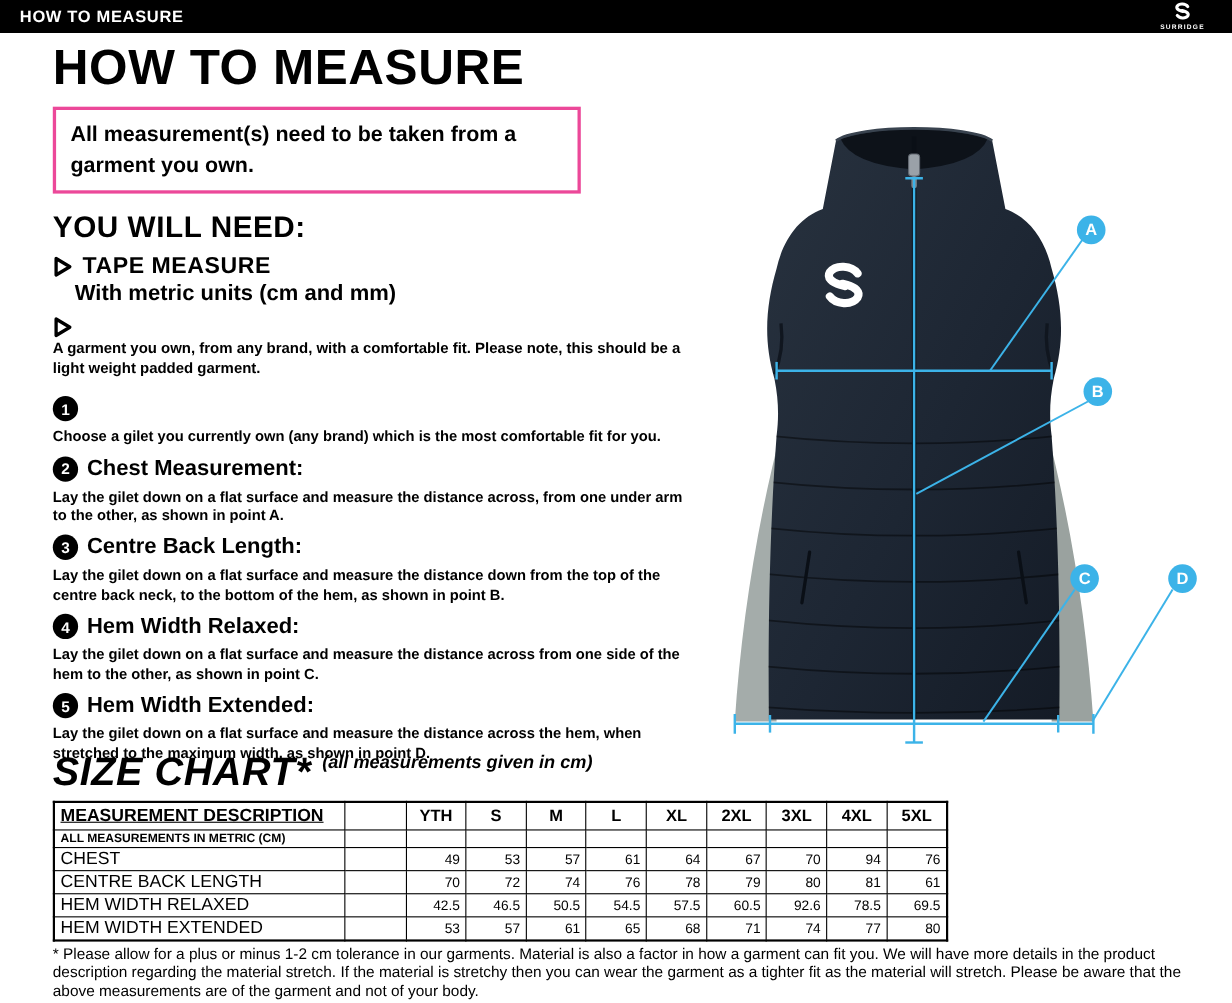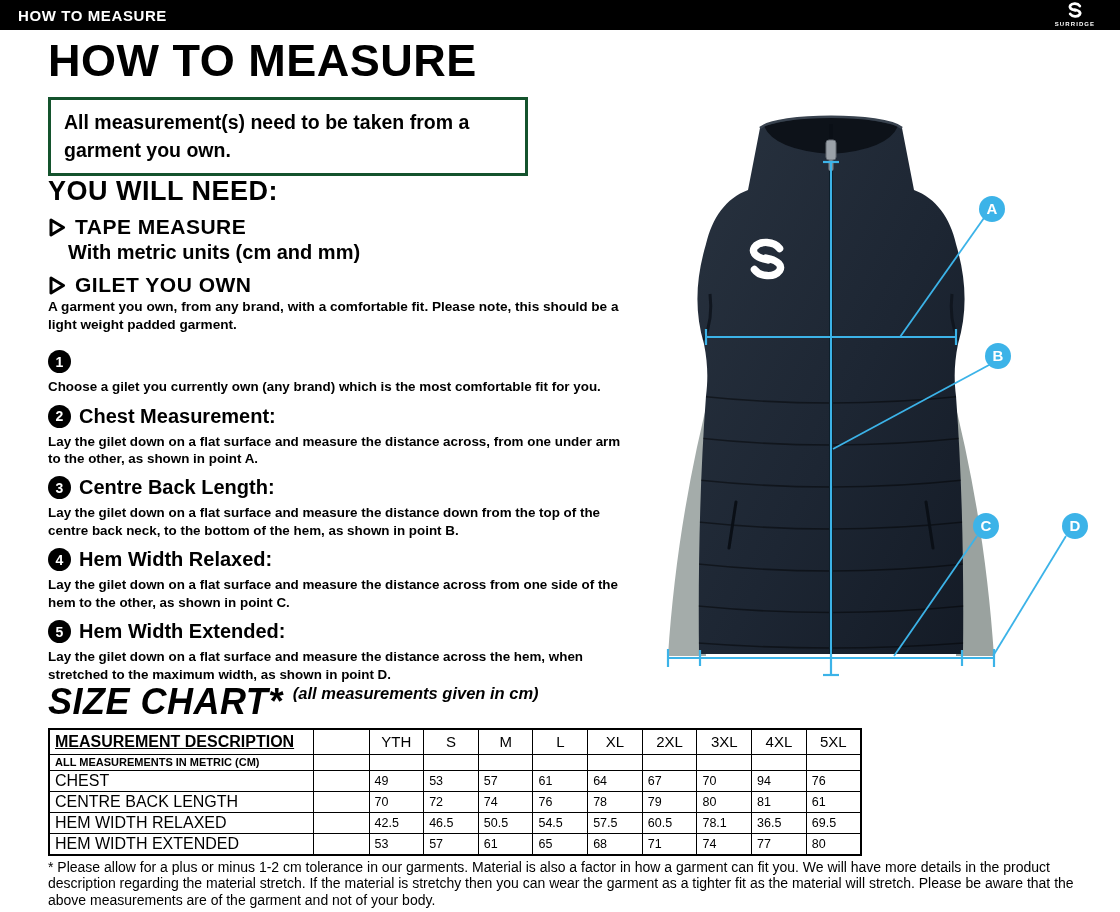--- a/index.html
+++ b/index.html
@@ -8,23 +8,23 @@
 
   
   .topbar { position:absolute; top:0; left:0; width:1120px; height:30px; background:#000;
     display:flex; align-items:center; }
   .topbar-title { color:#fff; font-size:15px; font-weight:bold; letter-spacing:.6px; margin-left:18px; }
   .topbar-logo { position:absolute; right:16px; top:1px; }
 
   
   .main-left { position:absolute; left:48px; top:38px; width:590px; }
   .h1 { font-size:45px; font-weight:bold; letter-spacing:.5px; line-height:1; }
-  .notice-box { margin-top:14px; width:480px; border:3px solid #14532d; padding:9px 13px;
+  .notice-box { margin-top:14px; width:480px; border:3px solid #ec4899; padding:9px 13px;
     font-size:19.5px; font-weight:bold; line-height:1.42; }
-  .ywn-heading { margin-top:0; font-size:27px; font-weight:bold; letter-spacing:.5px; }
+  .ywn-heading { margin-top:15px; font-size:27px; font-weight:bold; letter-spacing:.5px; }
   .need-item { margin-top:8px; }
   .need-item-head { display:flex; align-items:center; gap:9px; }
   .need-item-title { font-size:21px; font-weight:bold; letter-spacing:.5px; }
   .need-item-desc { font-size:20px; font-weight:bold; margin-top:1px; margin-left:20px; line-height:1.25; }
   .need-item-desc.wide { margin-left:0; width:575px; font-size:13.6px; line-height:1.28; }
 
   .steps { margin-top:17px; }
   .step { margin-bottom:9px; }
   .step-head { display:flex; align-items:center; gap:8px; }
   .step-badge { width:23px; height:23px; border-radius:50%; background:#000; color:#fff;
@@ -35,24 +35,24 @@
   
   .size-chart { position:absolute; left:48px; top:684px; width:1065px; }
   .sc-head-row { display:flex; align-items:flex-start; gap:10px;font-style:italic; }
   .sc-title { font-size:36px; font-weight:bold; letter-spacing:.5px; line-height:1; }
   .sc-sub { font-size:16.5px; font-weight:bold; padding-bottom:4px; }
   table.sizes { border-collapse:collapse; table-layout:fixed; width:814px; margin-top:8px;
     border:2px solid #000; }
   table.sizes th, table.sizes td { border:1px solid #000; padding:1px 5px; }
   th.col-desc { width:264px; text-align:left; font-size:16px; font-weight:bold; height:25px;text-decoration:underline; }
   .col-gap { width:56px; }
-  th.col-size { text-align:center; font-size:15px; font-weight:normal;margin-left:12px; }
+  th.col-size { text-align:center; font-size:15px; font-weight:bold;margin-left:12px; }
   td.cell-note { font-size:11px; font-weight:bold; height:16px; }
   td.cell-label { font-size:16px; font-weight:normal; height:17px; }
-  td.cell-val { font-size:12.5px; text-align:left; font-weight:normal; }
+  td.cell-val { font-size:12.5px; text-align:right; font-weight:normal; }
   .footnote { margin-top:3px; font-size:14px; line-height:1.2; width:1065px; }
 
   
   .diagram { position:absolute; left:648px; top:96px; width:470px; height:632px; }
   .ann-line { stroke:var(--accent,#3CB3E8); fill:none; }
   .ann-circle { fill:var(--accent,#3CB3E8); }
   .ann-letter { fill:#fff; font-family:"Liberation Sans",sans-serif; font-weight:bold; font-size:15px; }
   .seam { stroke:rgba(0,0,0,.45); stroke-width:1.6; fill:none; }
   .brand-small { fill:#fff; font-family:"Liberation Sans",sans-serif; font-size:6px; letter-spacing:1.1px; font-weight:bold; }
 </style>
@@ -92,21 +92,20 @@
       <span class="need-item-title">TAPE MEASURE</span>
     </div>
     <div class="need-item-desc">With metric units (cm and mm)</div>
   </div>
 
   <div class="need-item">
     <div class="need-item-head">
       <svg width="18" height="19" viewBox="0 0 18 19">
         <polygon points="3,2 15.5,9.5 3,17" fill="#fff" stroke="#000" stroke-width="3" stroke-linejoin="round"></polygon>
       </svg>
-      <span class="need-item-title">GILET YOU OWN</span>
     </div>
     <div class="need-item-desc wide">A garment you own, from any brand, with a comfortable fit. Please note, this should be a light weight padded garment.</div>
   </div>
 
   <div class="steps">
     <div class="step">
       <div class="step-head">
         <span class="step-badge">1</span>
       </div>
       <div class="step-desc">Choose a gilet you currently own  (any brand) which is the most comfortable fit for you.</div>
@@ -305,22 +304,22 @@
         </tr>
         <tr>
           <td class="cell-label">HEM WIDTH RELAXED</td>
           <td class="col-gap cell-label"></td>
           <td class="cell-val">42.5</td>
           <td class="cell-val">46.5</td>
           <td class="cell-val">50.5</td>
           <td class="cell-val">54.5</td>
           <td class="cell-val">57.5</td>
           <td class="cell-val">60.5</td>
-          <td class="cell-val">78.1</td>
-          <td class="cell-val">36.5</td>
+          <td class="cell-val">92.6</td>
+          <td class="cell-val">78.5</td>
           <td class="cell-val">69.5</td>
         </tr>
         <tr>
           <td class="cell-label">HEM WIDTH EXTENDED</td>
           <td class="col-gap cell-label"></td>
           <td class="cell-val">53</td>
           <td class="cell-val">57</td>
           <td class="cell-val">61</td>
           <td class="cell-val">65</td>
           <td class="cell-val">68</td>

